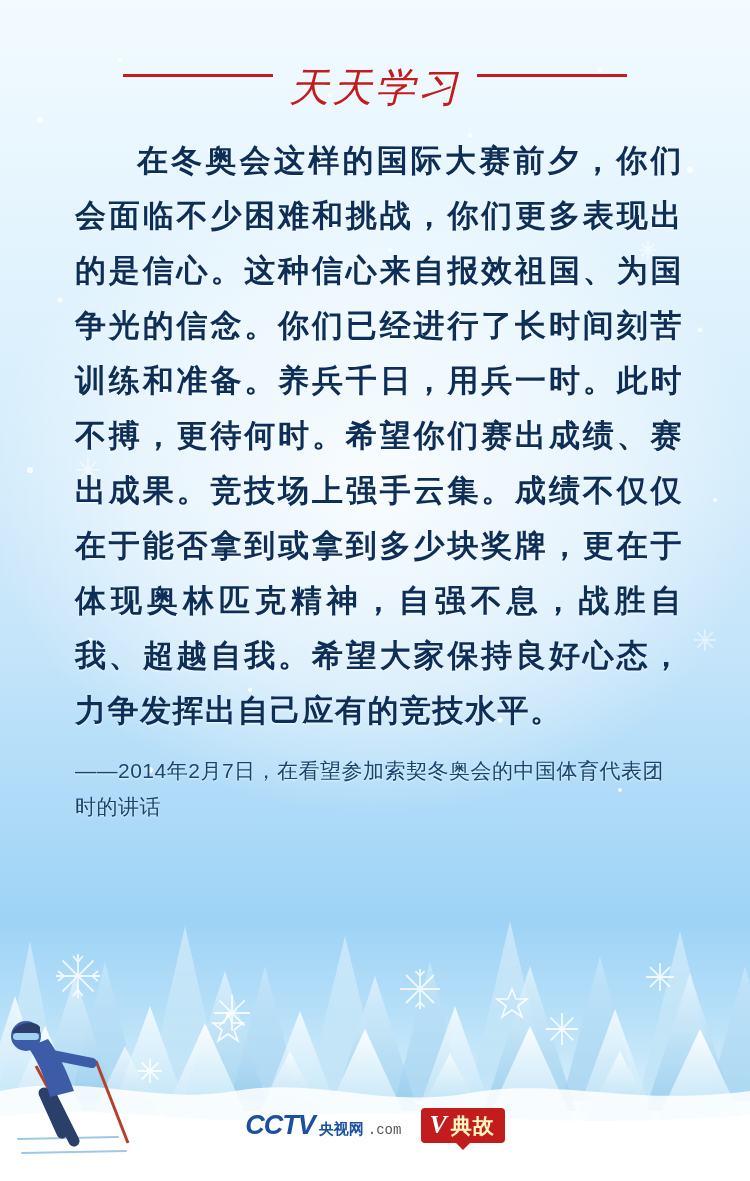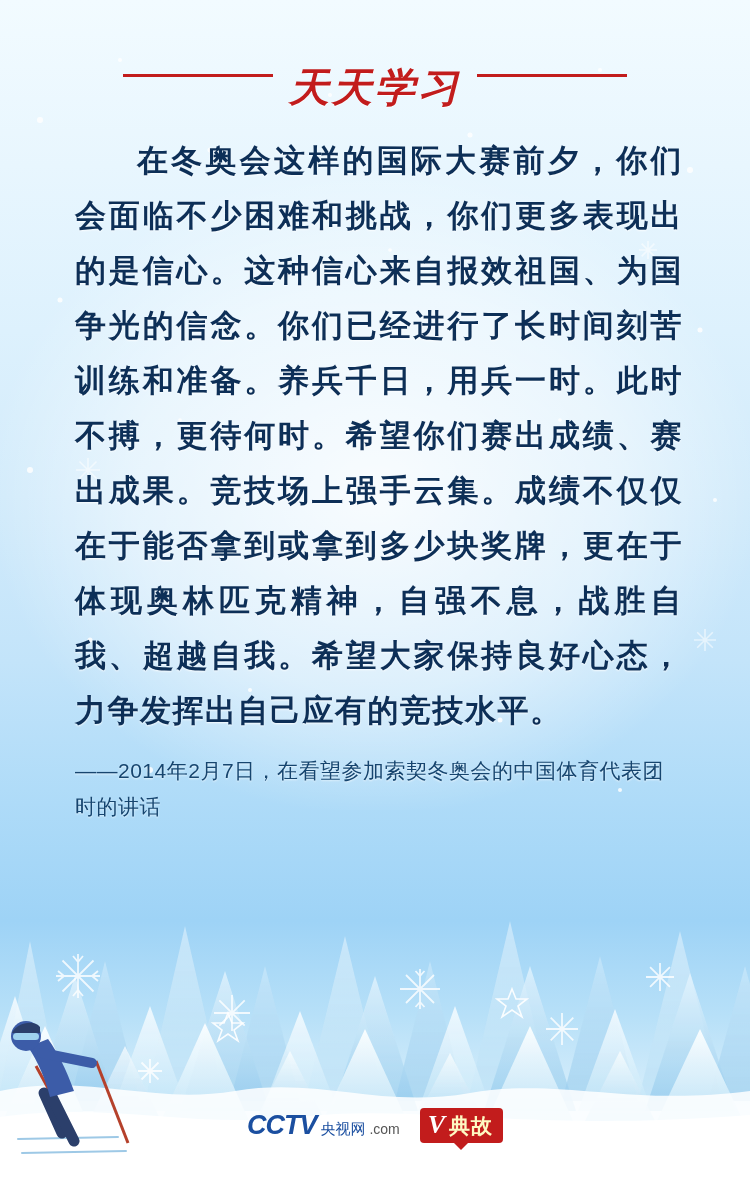--- a/index.html
+++ b/index.html
@@ -54,21 +54,21 @@
   .rule {
     width: 150px;
     height: 3px;
     background: #c21c1c;
   }
   .rule.left { margin-right: 16px; }
   .rule.right { margin-left: 16px; }
   .brand {
     font-family: "Liberation Serif", serif;
     font-size: 40px;
-    font-weight: bold;
+    font-weight: normal;
     font-style: italic;
     color: #c21c1c;
     letter-spacing: 3px;
     white-space: nowrap;
     text-shadow: 0 1px 0 rgba(255,255,255,0.7);
     margin-top: 25px;
   }
   
   .quote {
     position: absolute;
@@ -125,26 +125,27 @@
   }
   .cctv-main {
     font-size: 27px;
     font-weight: bold;
     font-style: italic;
     color: #1b4fa0;
     letter-spacing: -1px;
   }
   .cctv-cn {
     font-size: 15px;
-    font-weight: normal;
+    font-weight: bold;
     color: #1b4fa0;
   }
   .cctv-com {
     font-size: 14px;
     color: #555;
+    font-family: Liberation Mono, monospace;
   }
   .vlogo {
     display: flex;
     align-items: center;
     gap: 4px;
     background: #c21c1c;
     border-radius: 4px;
     padding: 4px 10px 5px 8px;
   }
   .vlogo .v {

